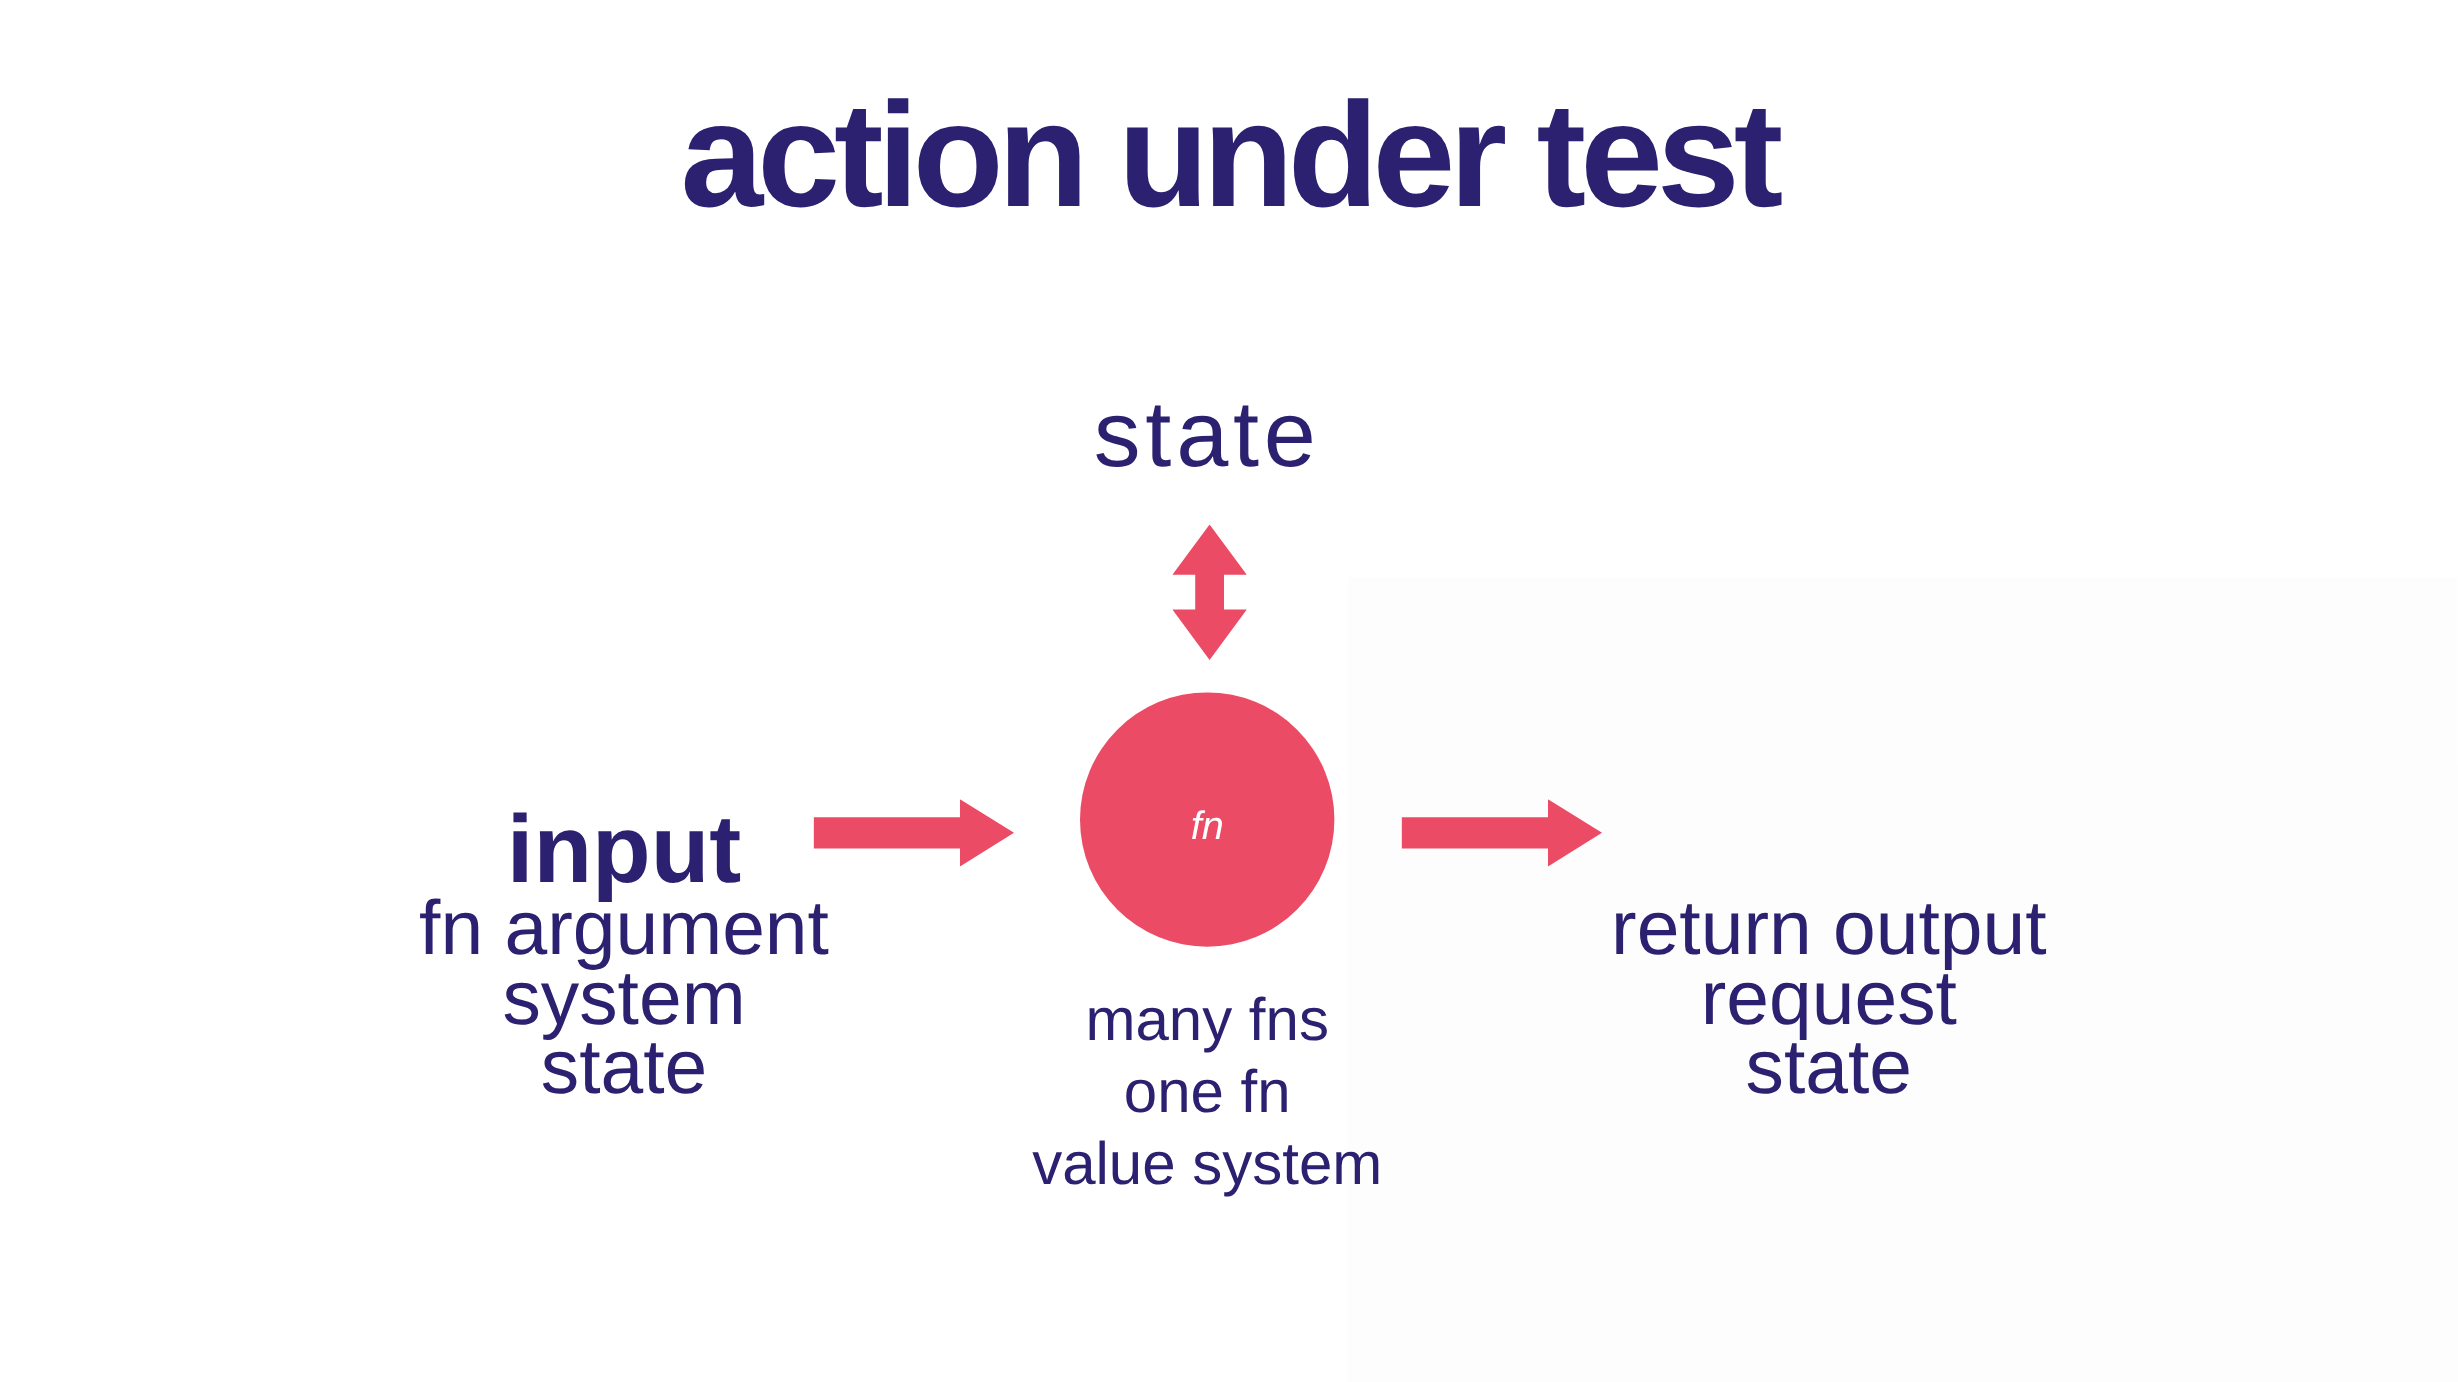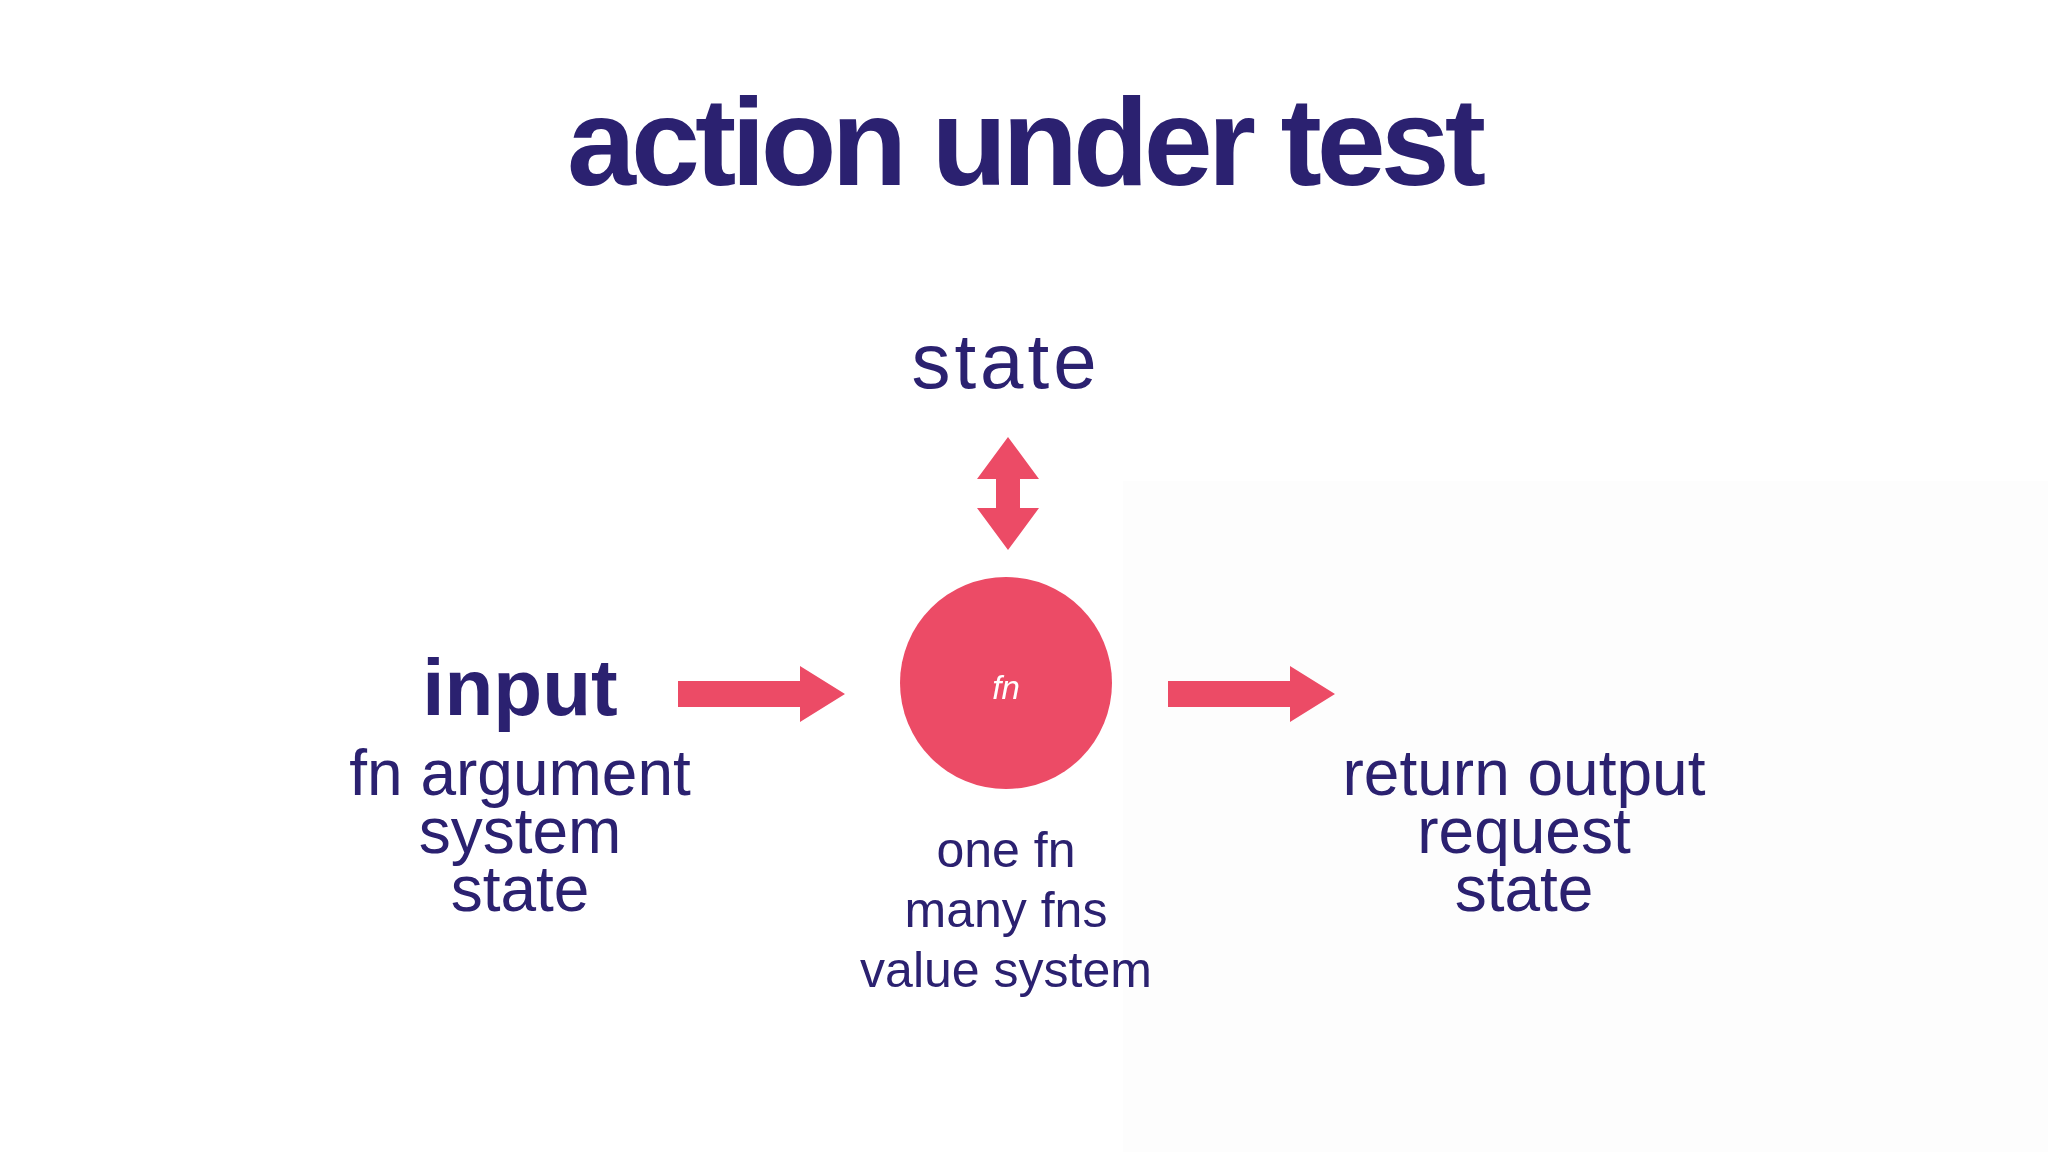--- a/index.html
+++ b/index.html
@@ -22,21 +22,21 @@
     top: 481px;
     width: 925px;
     height: 671px;
     background: #fdfdfd;
   }
   .title {
     position: absolute;
     left: 0;
     right: 0;
     top: 68px;
-    margin: 12px;
+    margin: 0;
     text-align: center;
     font-size: 124px;
     line-height: 1;
     font-weight: 800;
     letter-spacing: -5px;
     color: var(--navy, #2b2170);
   }
   .state-label {
     position: absolute;
     left: 1006px;
@@ -84,21 +84,21 @@
   }
   .col-title {
     position: absolute;
     top: 648px;
     transform: translateX(-50%);
     font-size: 80px;
     line-height: 1;
     font-weight: 700;
     white-space: nowrap;
   }
-  .col-title.input-title  { left: 520px; }
+  .col-title.input-title  { left: 520px; margin-top: 20px; }
   .col-title.output-title { left: 1524px; }
   .sub-list {
     position: absolute;
     top: 744px;
     transform: translateX(-50%);
     text-align: center;
     font-size: 64px;
     line-height: 58px;
     font-weight: 400;
     white-space: nowrap;
@@ -151,18 +151,18 @@
     <div>state</div>
   </div>
 
   <div class="sub-list output-list">
     <div>return output</div>
     <div>request</div>
     <div>state</div>
   </div>
 
   <div class="scope-list">
+    <div>many fns</div>
     <div>one fn</div>
-    <div>many fns</div>
     <div>value system</div>
   </div>
 
 </div>
 
 </body></html>

